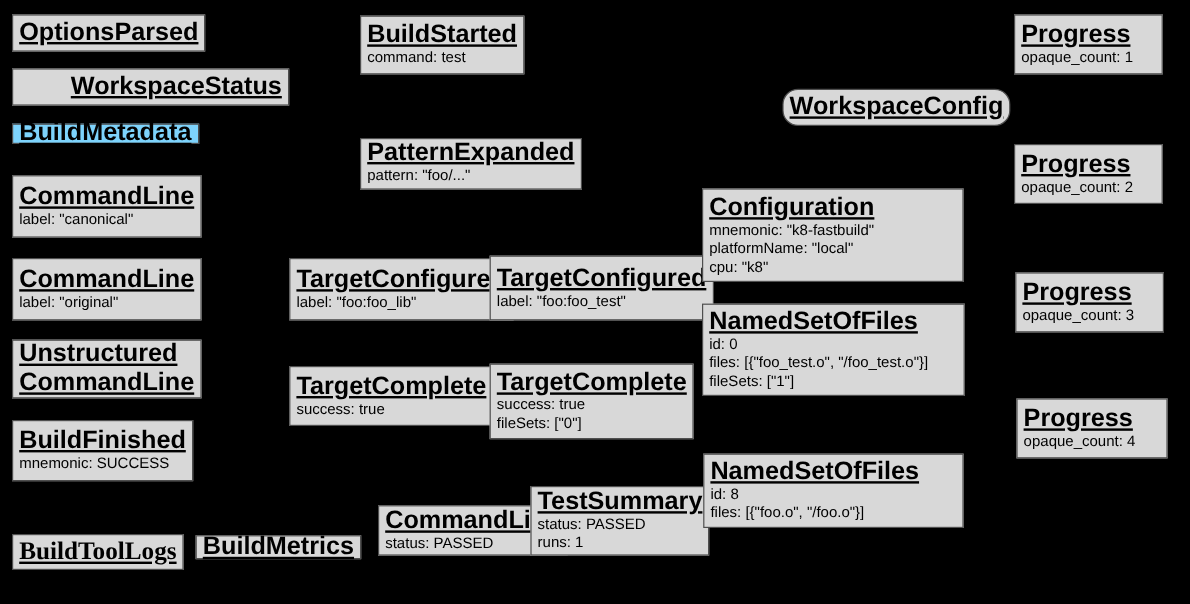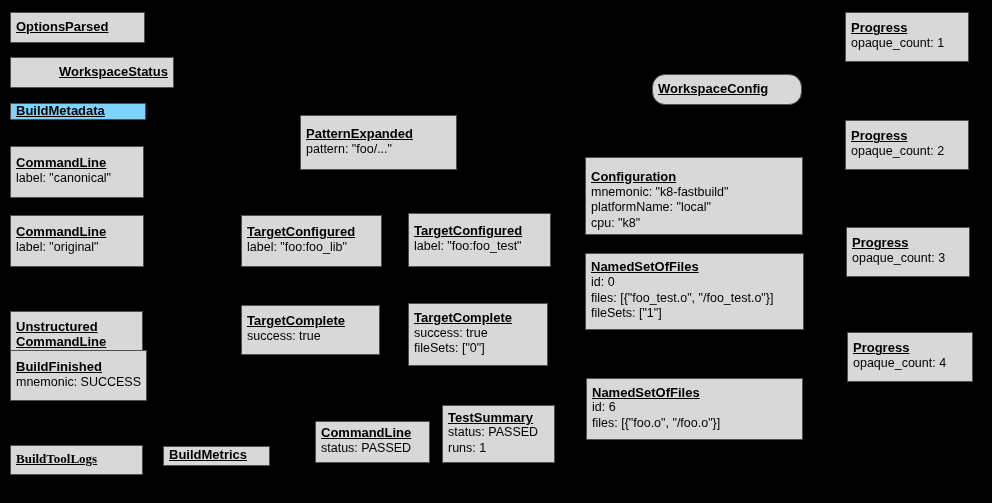--- a/index.html
+++ b/index.html
@@ -20,21 +20,21 @@
     box-sizing: border-box;
     background: #d8d8d8;
     border: 1px solid #4f4f4f;
     padding: 2px 5px 3px 5px;
     display: flex;
     flex-direction: column;
     justify-content: center;
     white-space: nowrap;
   }
   .event-title {
-    font-size: 13px;
+    font-size: 21px;
     font-weight: bold;
     text-decoration: underline;
     color: #000000;
     line-height: 1.14;
   }
   .event-line {
     font-size: 12.5px;
     color: #000000;
     line-height: 1.24;
   }
@@ -53,35 +53,39 @@
       <div class="event-title">BuildMetadata</div>
     </div>
     <div class="event-box" style="left: 10px; top: 146px; min-width: 134px; height: 52px; background: rgb(216, 216, 216); border-color: rgb(79, 79, 79);">
       <div class="event-title">CommandLine</div>
       <div class="event-line">label: "canonical"</div>
     </div>
     <div class="event-box" style="left: 10px; top: 215px; min-width: 134px; height: 52px; background: rgb(216, 216, 216); border-color: rgb(79, 79, 79);">
       <div class="event-title">CommandLine</div>
       <div class="event-line">label: "original"</div>
     </div>
-    <div class="event-box" style="left: 10px; top: 283px; min-width: 133px; height: 49px; background: rgb(216, 216, 216); border-color: rgb(79, 79, 79); margin-top: 28px;">
+    <div class="event-box" style="left: 10px; top: 283px; min-width: 133px; height: 49px; background: rgb(216, 216, 216); border-color: rgb(79, 79, 79);">
       <div class="event-title">Unstructured</div>
       <div class="event-title">CommandLine</div>
     </div>
     <div class="event-box" style="left: 10px; top: 350px; min-width: 134px; height: 51px; background: rgb(216, 216, 216); border-color: rgb(79, 79, 79);">
       <div class="event-title">BuildFinished</div>
       <div class="event-line">mnemonic: SUCCESS</div>
     </div>
     <div class="event-box" style="left: 10px; top: 445px; min-width: 133px; height: 30px; background: rgb(216, 216, 216); border-color: rgb(79, 79, 79); font-family: Liberation Serif, serif;">
       <div class="event-title">BuildToolLogs</div>
     </div>
     <div class="event-box" style="left: 163px; top: 446px; min-width: 107px; height: 20px; background: rgb(216, 216, 216); border-color: rgb(79, 79, 79);">
       <div class="event-title">BuildMetrics</div>
     </div>
-    <div class="event-box" style="left: 300px; top: 115px; min-width: 157px; height: 55px; background: rgb(216, 216, 216); border-color: rgb(79, 79, 79);">
+    <div class="event-box" style="left: 300px; top: 13px; min-width: 106px; height: 49px; background: rgb(216, 216, 216); border-color: rgb(79, 79, 79);">
+      <div class="event-title">BuildStarted</div>
+      <div class="event-line">command: test</div>
+    </div>
+    <div class="event-box" style="left: 300px; top: 115px; min-width: 157px; height: 43px; background: rgb(216, 216, 216); border-color: rgb(79, 79, 79); justify-content: flex-end;">
       <div class="event-title">PatternExpanded</div>
       <div class="event-line">pattern: "foo/..."</div>
     </div>
     <div class="event-box" style="left: 241px; top: 215px; min-width: 141px; height: 52px; background: rgb(216, 216, 216); border-color: rgb(79, 79, 79);">
       <div class="event-title">TargetConfigured</div>
       <div class="event-line">label: "foo:foo_lib"</div>
     </div>
     <div class="event-box" style="left: 241px; top: 305px; min-width: 139px; height: 50px; background: rgb(216, 216, 216); border-color: rgb(79, 79, 79);">
       <div class="event-title">TargetComplete</div>
       <div class="event-line">success: true</div>
@@ -114,21 +118,21 @@
       <div class="event-line">cpu: "k8"</div>
     </div>
     <div class="event-box" style="left: 585px; top: 253px; min-width: 219px; height: 77px; background: rgb(216, 216, 216); border-color: rgb(79, 79, 79);">
       <div class="event-title">NamedSetOfFiles</div>
       <div class="event-line">id: 0</div>
       <div class="event-line">files: [{"foo_test.o", "/foo_test.o"}]</div>
       <div class="event-line">fileSets: ["1"]</div>
     </div>
     <div class="event-box" style="left: 586px; top: 378px; min-width: 217px; height: 62px; background: rgb(216, 216, 216); border-color: rgb(79, 79, 79);">
       <div class="event-title">NamedSetOfFiles</div>
-      <div class="event-line">id: 6</div>
+      <div class="event-line">id: 8</div>
       <div class="event-line">files: [{"foo.o", "/foo.o"}]</div>
     </div>
     <div class="event-box" style="left: 845px; top: 12px; min-width: 124px; height: 50px; background: rgb(216, 216, 216); border-color: rgb(79, 79, 79);">
       <div class="event-title">Progress</div>
       <div class="event-line">opaque_count: 1</div>
     </div>
     <div class="event-box" style="left: 845px; top: 120px; min-width: 124px; height: 50px; background: rgb(216, 216, 216); border-color: rgb(79, 79, 79);">
       <div class="event-title">Progress</div>
       <div class="event-line">opaque_count: 2</div>
     </div>

